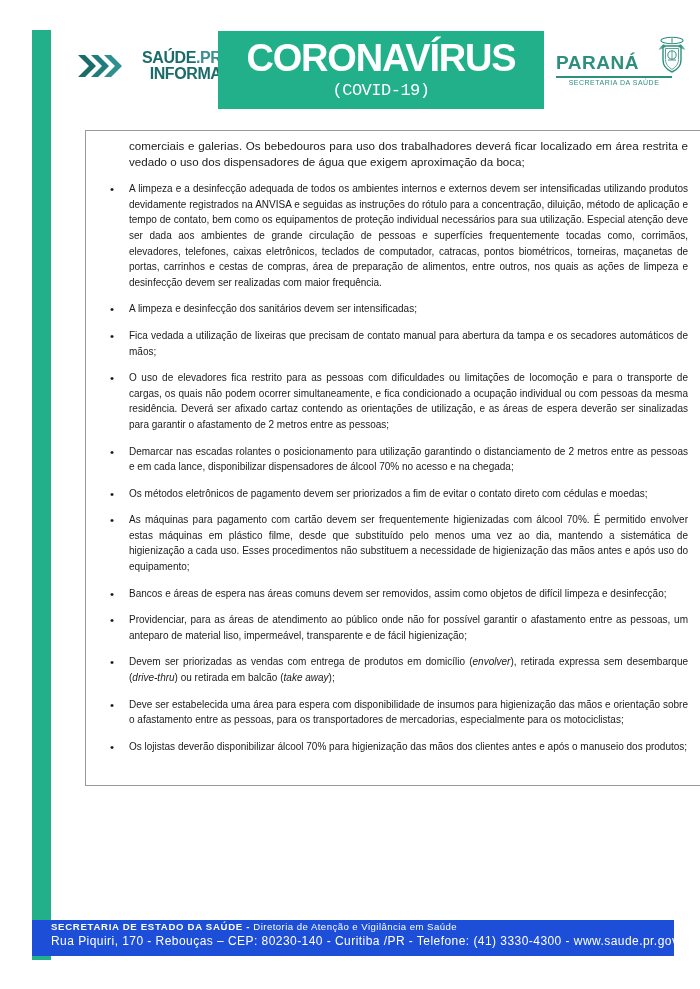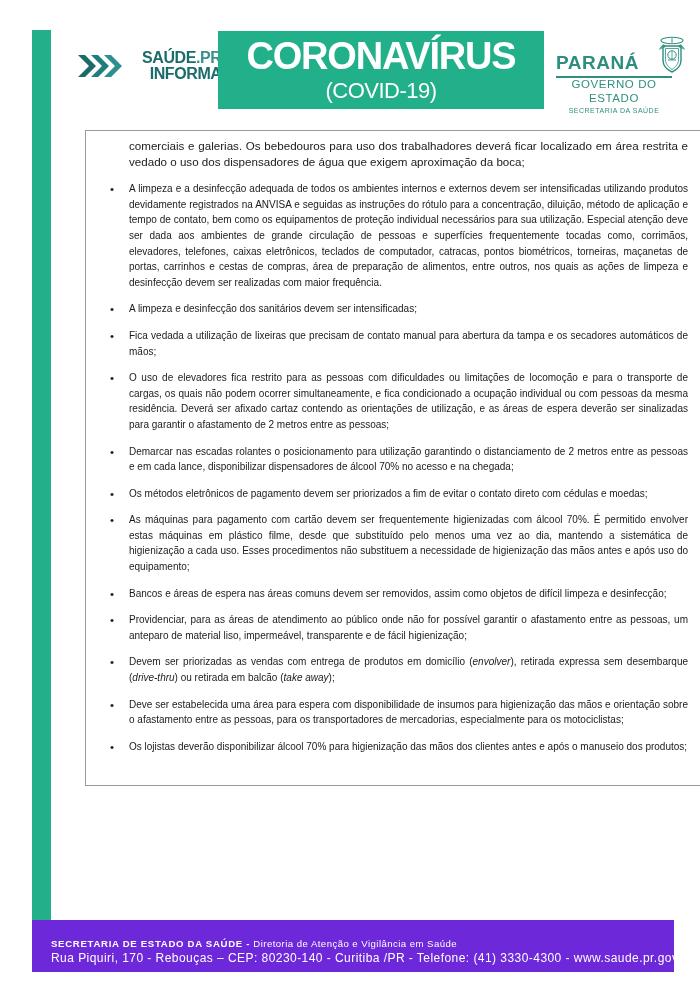--- a/index.html
+++ b/index.html
@@ -87,24 +87,25 @@
   #banner-coronavirus .bn-title {
     color: #ffffff;
     font-size: 38px;
     font-weight: bold;
     letter-spacing: -1.2px;
     line-height: 1;
     margin-top: -2px;
   }
   #banner-coronavirus .bn-sub {
     color: #ffffff;
-    font-size: 22px;
+    font-size: 17px;
     line-height: 1;
     margin-top: 5px;
     letter-spacing: -0.5px;
+    font-family: Liberation Mono, monospace;
   }
 
   
   #logo-parana {
     position: absolute;
     left: 556px;
     top: 36px;
     width: 120px;
     color: #2f8f7f;
   }
@@ -195,24 +196,24 @@
     text-justify: inter-word;
   }
   .bullet-item .btext i { font-style: italic; }
 
   
   #footer {
     position: absolute;
     left: 32px;
     top: 920px;
     width: 642px;
-    height: 52px;
-    background: #6d28d9;
+    height: 36px;
+    background: #1d4ed8;
     box-sizing: border-box;
-    padding: 17px 0 0 19px;
+    padding: 0 0 0 19px;
   }
   #footer .f-line1 {
     color: #ffffff;
     font-size: 9.6px;
     letter-spacing: 0.45px;
     line-height: 14px;
     white-space: nowrap;
   }
   #footer .f-line1 b { font-weight: bold; letter-spacing: 0.7px; }
   #footer .f-line2 {
@@ -260,21 +261,20 @@
           <path d="M25 8 C25 8 29 10 30 14 C27 12.5 24.5 11.5 23 11 Z" fill="#2f8f7f" opacity="0.75"></path>
           <path d="M8 10 L26 10 L26 24 C26 30 21.5 34 17 36 C12.5 34 8 30 8 24 Z" fill="none" stroke="#2f8f7f" stroke-width="1.4"></path>
           <path d="M10.5 12.5 L23.5 12.5 L23.5 23.5 C23.5 28.5 20 31.7 17 33.4 C14 31.7 10.5 28.5 10.5 23.5 Z" fill="#ffffff" stroke="#2f8f7f" stroke-width="0.8"></path>
           <circle cx="17" cy="19" r="4.2" fill="none" stroke="#2f8f7f" stroke-width="1"></circle>
           <path d="M13 24 L21 24" stroke="#2f8f7f" stroke-width="0.9"></path>
           <path d="M17 14.8 L17 23.2" stroke="#2f8f7f" stroke-width="0.8"></path>
         </svg>
       </span>
     </div>
     <div class="pr-rule"></div>
-    <div class="pr-gov">GOVERNO DO ESTADO</div>
     <div class="pr-sec">SECRETARIA DA SAÚDE</div>
   </div>
 
 </div>
 
 <div id="content-box">
 
   <p class="para cont">comerciais e galerias. Os bebedouros para uso dos trabalhadores deverá ficar localizado em área restrita e vedado o uso dos dispensadores de água que exigem aproximação da boca;</p>
 
   <div class="bullet-item">

